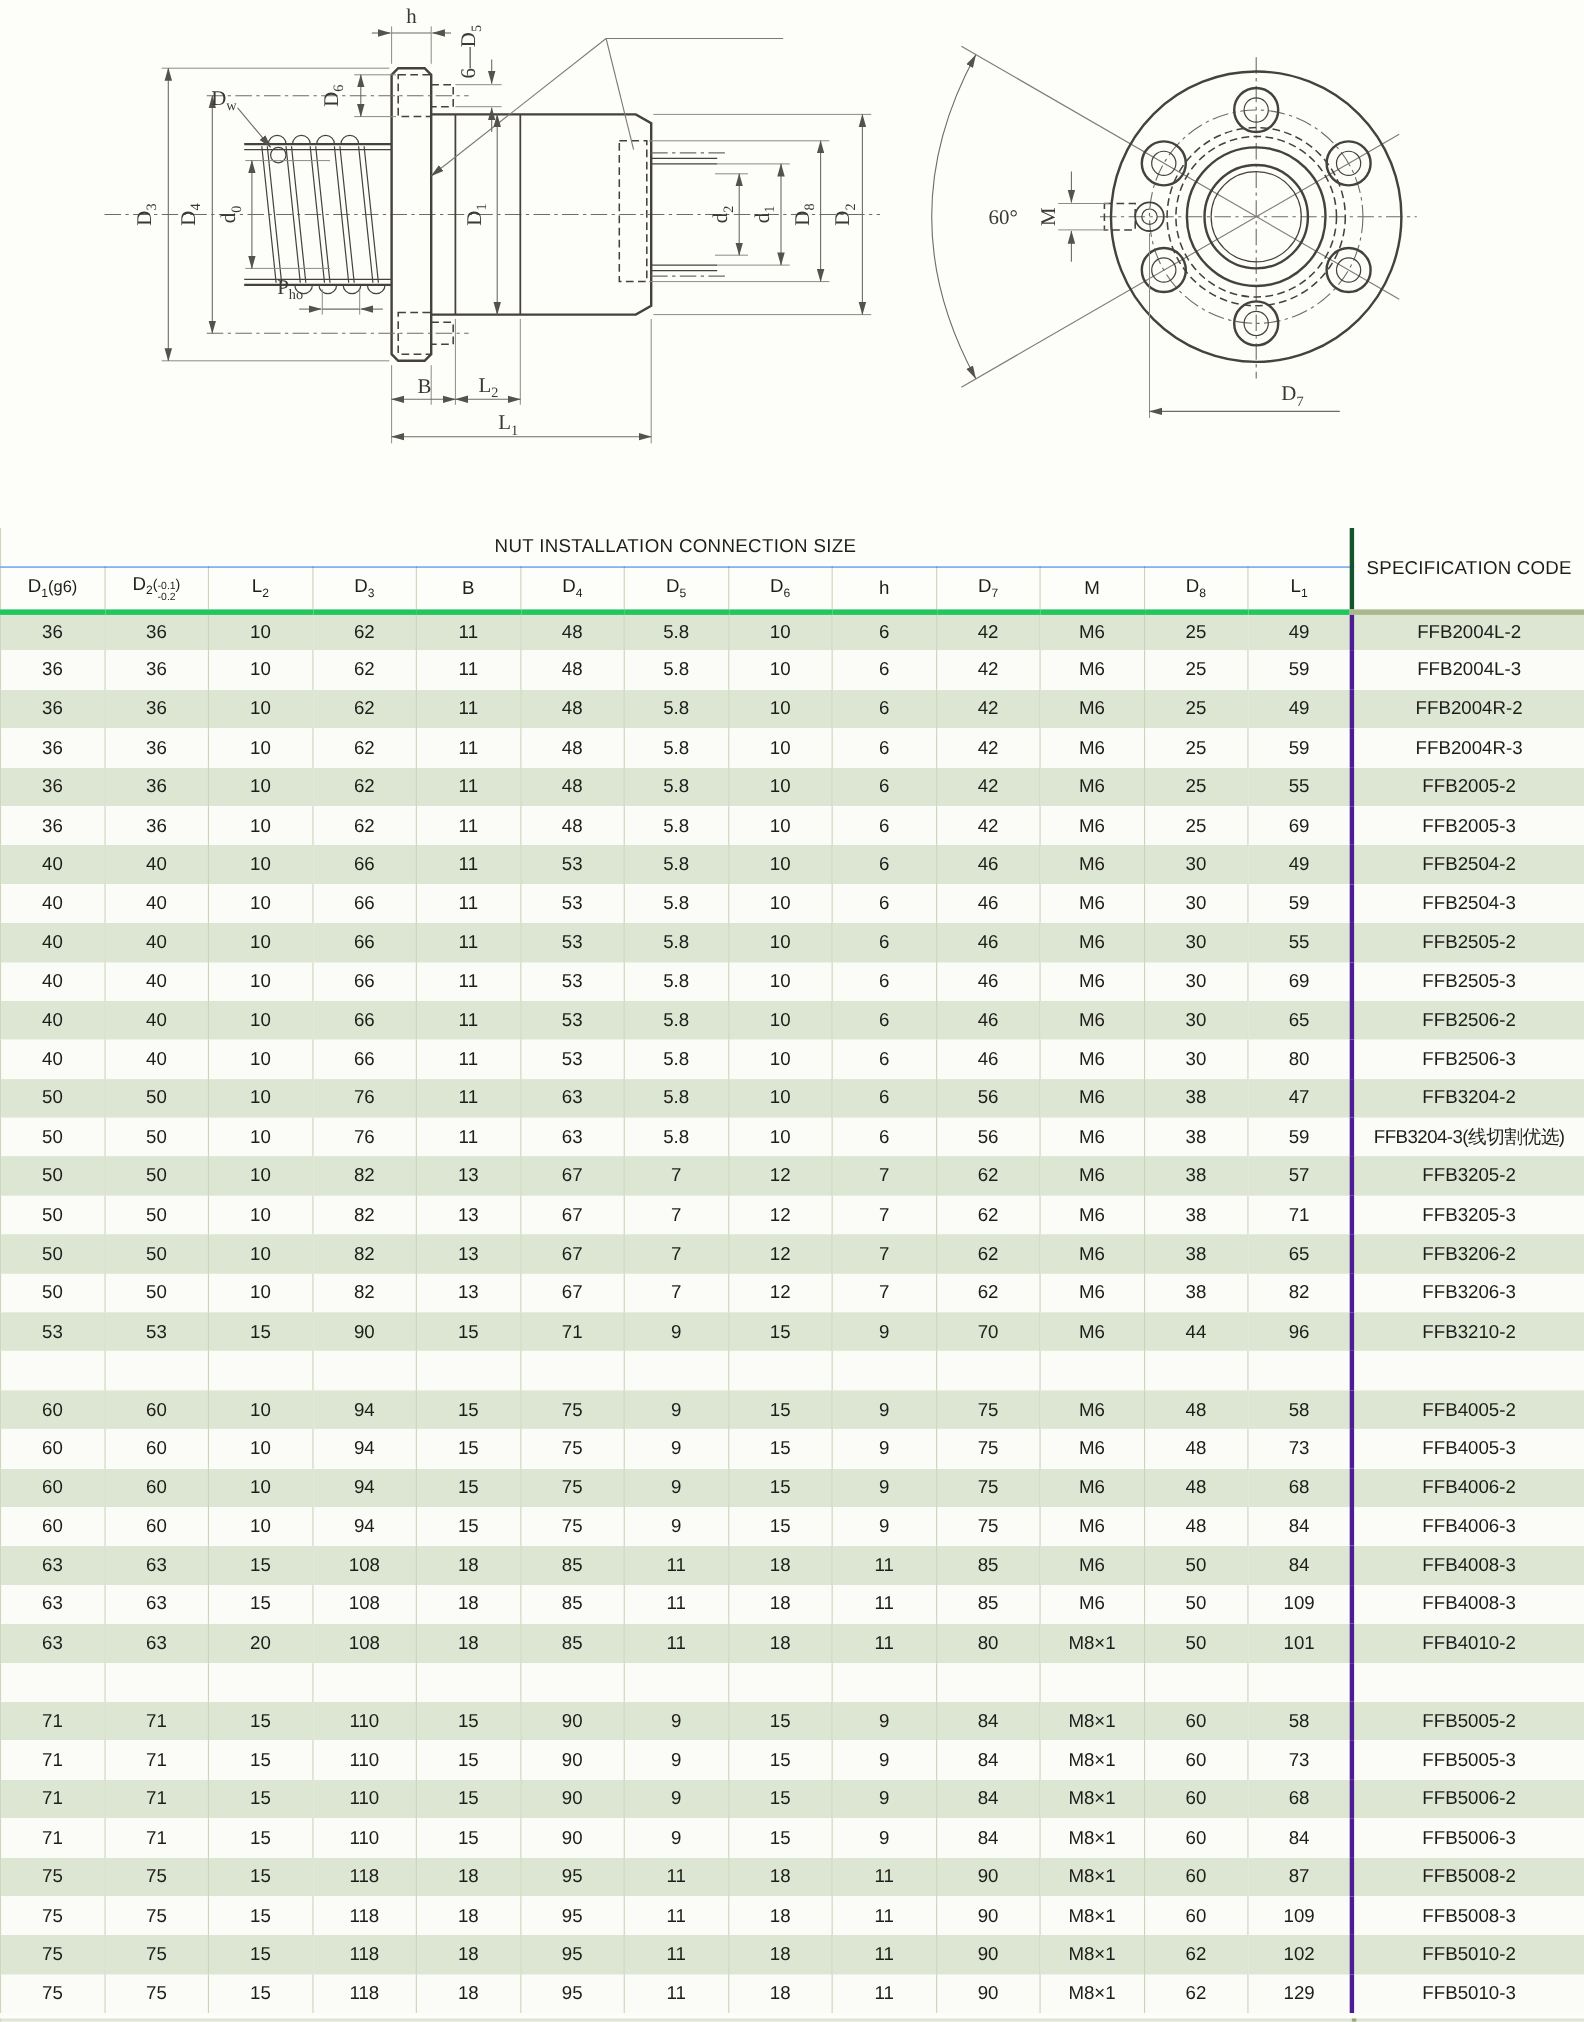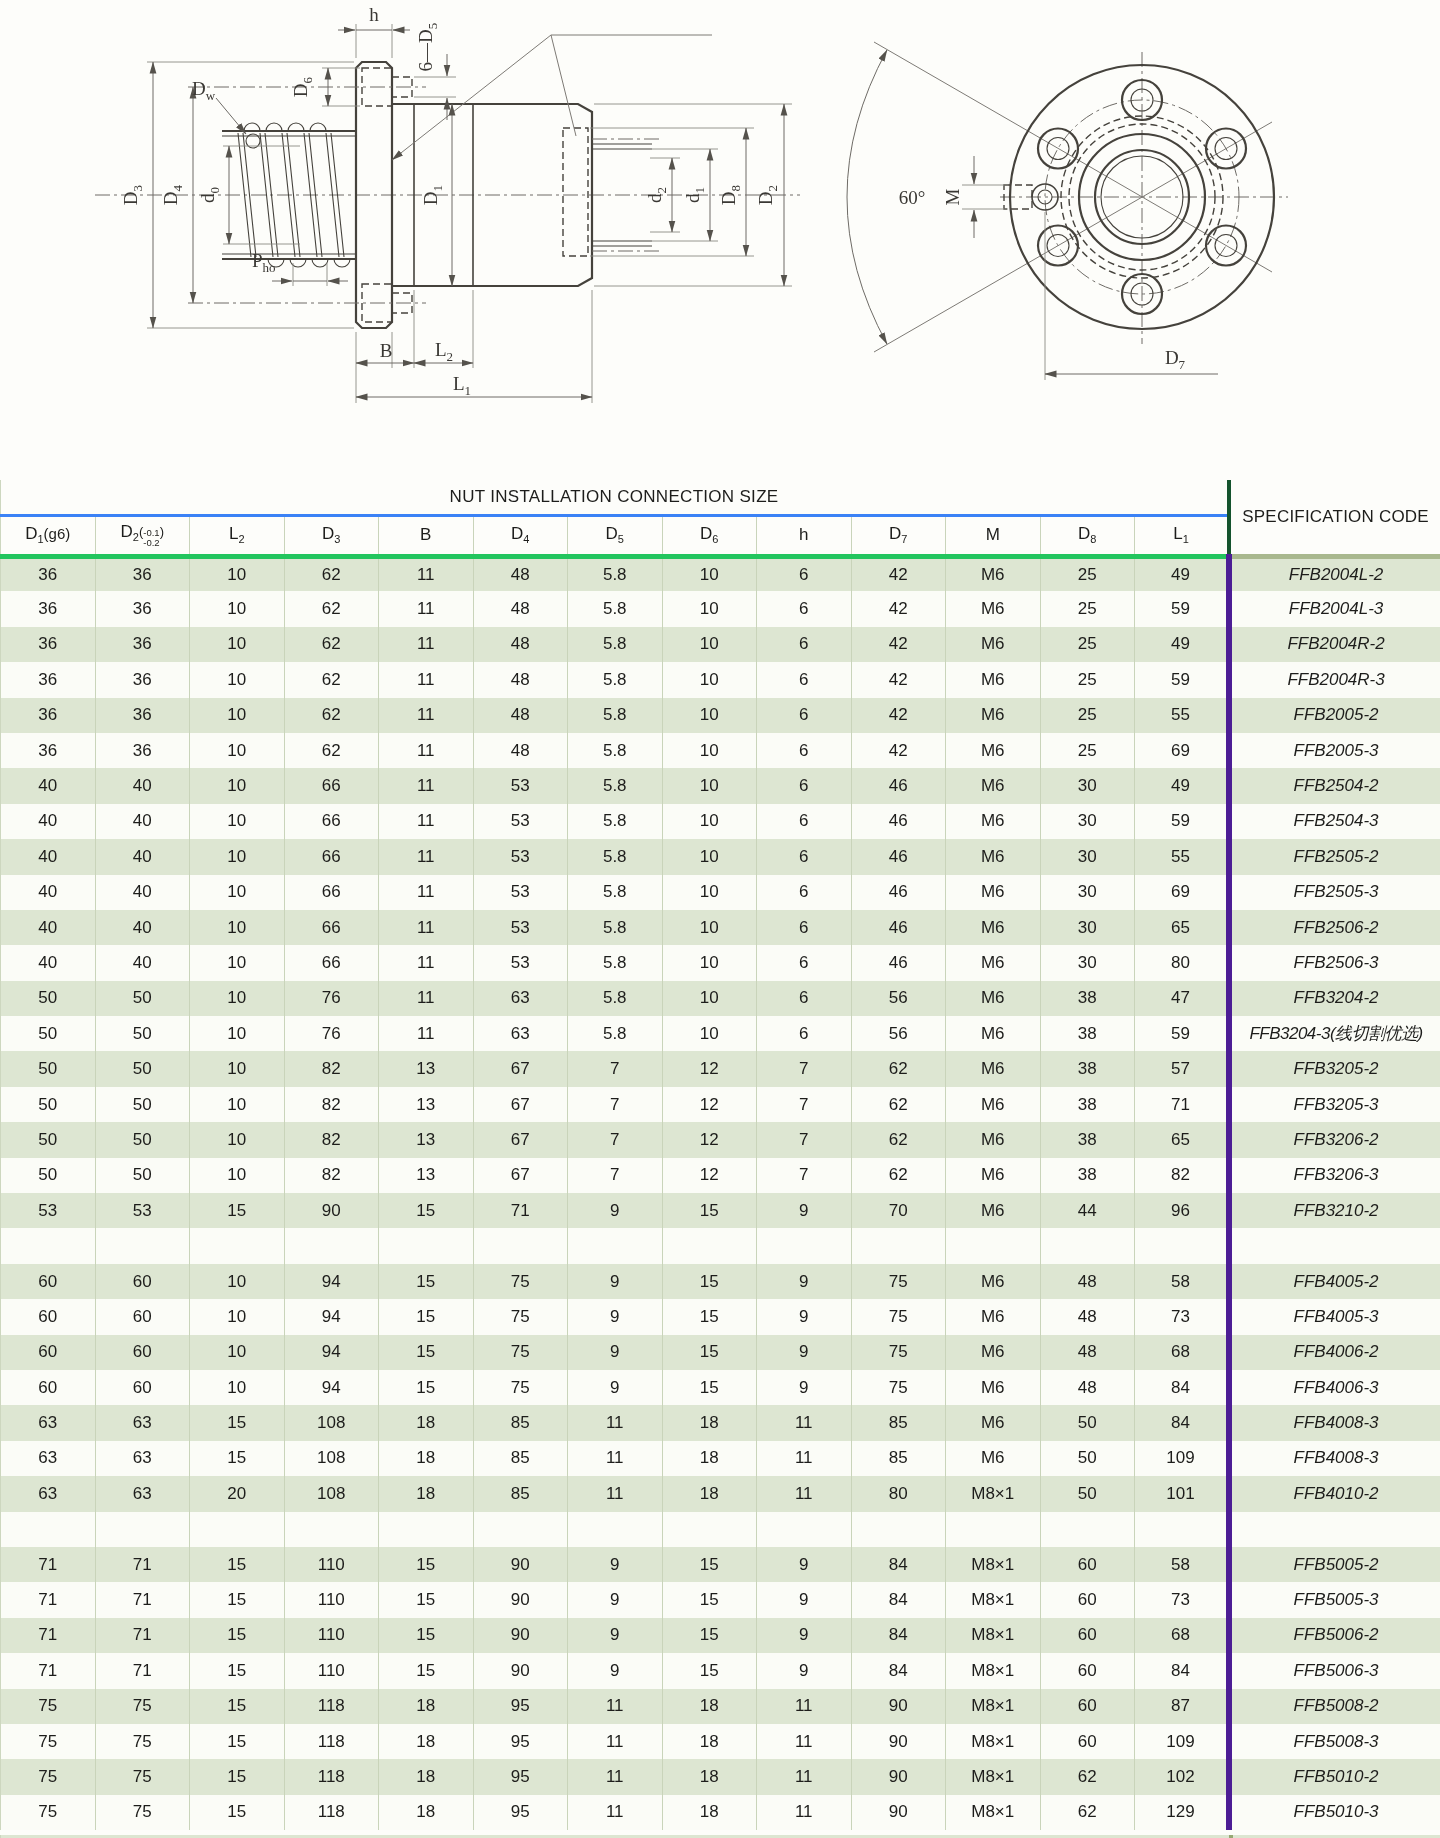--- a/index.html
+++ b/index.html
@@ -26,36 +26,36 @@
     border-left:1px solid #cdd7bf;
   }
   #spec-table td{
     padding:0;margin:0;text-align:center;font-size:17px;color:#1d1d1b;
     border-right:1px solid #c9d4ba;white-space:nowrap;overflow:hidden;
   }
   tr.tr-title{height:35px}
   tr.tr-head{height:41px}
   tbody tr.dr{height:35.4px}
   td.titlecell{
-    border-bottom:3px solid #3b82f6;font-size:16.5px;letter-spacing:.3px;color:#2a2a27;
+    border-bottom:1px solid #3b82f6;font-size:16.5px;letter-spacing:.3px;color:#2a2a27;
   }
   td.spechead{
     border-left:4px solid #14532d;border-bottom:5px solid #a9b88e;
     font-size:15.5px;letter-spacing:.2px;color:#2a2a27;text-align:center;
   }
   td.hcell{border-bottom:5px solid #22c55e;font-size:17px;color:#22221f}
   td.hcell sub{font-size:11px}
   .par{font-size:13px;vertical-align:1px}
   .tolstack{display:inline-flex;flex-direction:column;font-size:9.5px;line-height:1.05;
     vertical-align:1px;text-align:left}
   tr.g td{background:#dde6d2}
   tr.w td{background:#fbfcf7}
   td.spec{
     text-align:left;padding-left:21px;font-size:16.5px;
-    border-left:6px solid #4c1d95;border-right:none;font-style:italic;
+    border-left:4px solid #4c1d95;border-right:none;
   }
   td.speclong{font-size:13.5px;letter-spacing:-.5px;padding-left:16px}
   #partial-row{
     position:absolute;left:0;top:1835px;width:1440px;height:3px;background:#dde6d2;
     border-left:1px solid #cdd7bf;
   }
   #partial-row .oliv{position:absolute;left:1228px;top:0;width:4px;height:3px;background:#96a874}
 </style>
 </head>
 <body>

